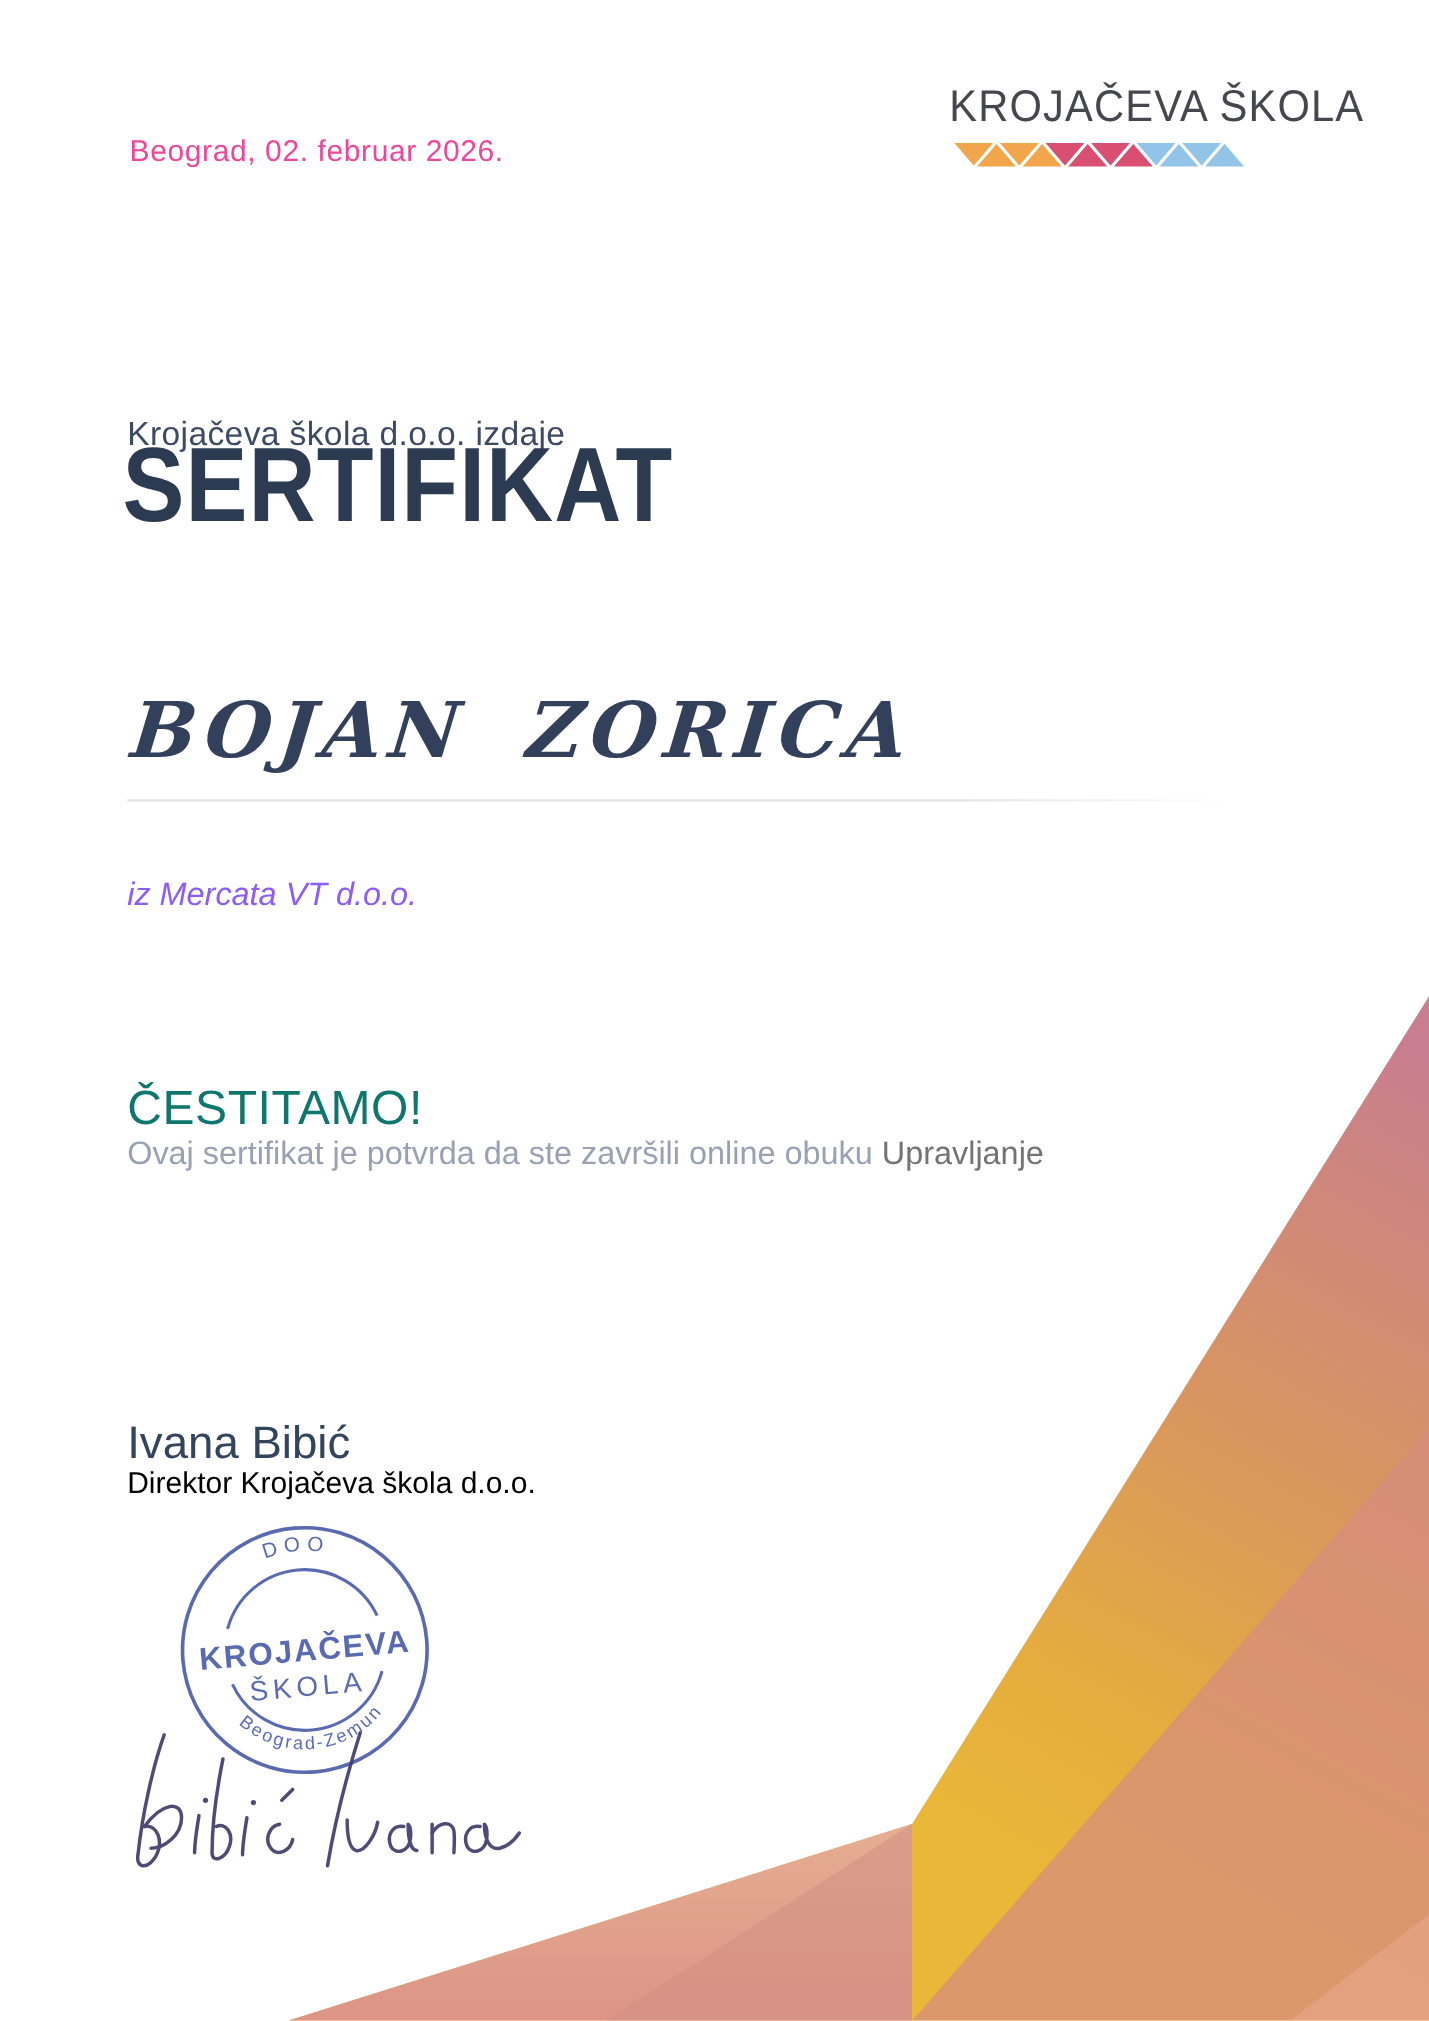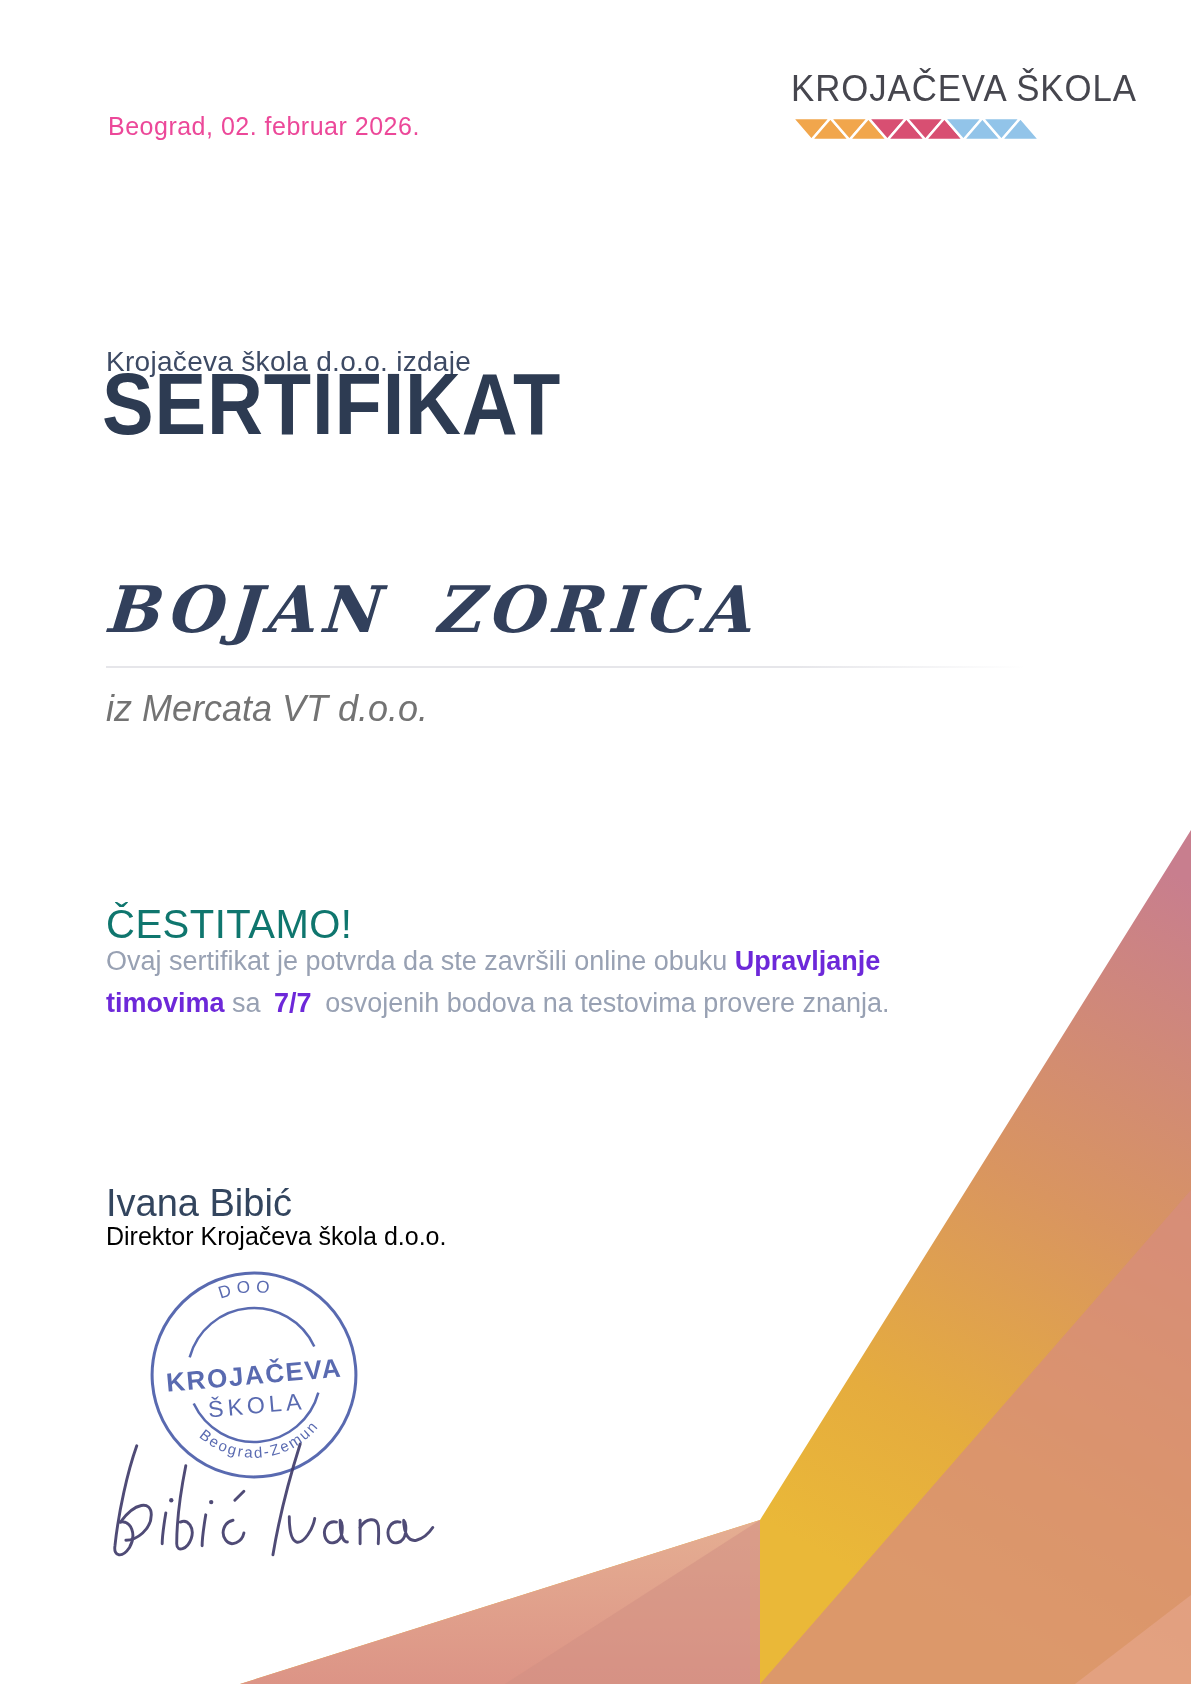--- a/index.html
+++ b/index.html
@@ -24,25 +24,25 @@
     letter-spacing:1px;line-height:1;transform:scaleX(.88);transform-origin:left;white-space:nowrap;
   }
   
   .recipient{
     left:106px;top:572px;font-family:"DejaVu Serif", serif;font-style:italic;font-weight:bold;
     font-size:64px;color:#32405c;letter-spacing:6px;word-spacing:22px;transform:skewX(-6deg);
     transform-origin:left bottom;white-space:nowrap;
   }
   .name-rule{left:106px;top:666px;width:920px;height:2px;
     background:linear-gradient(to right,#e6e6ea 75%,rgba(230,230,234,0));}
-  .company{left:106px;top:688px;font-size:36px;font-style:italic;font-weight:500;color:#737373;}
+  .company{left:106px;top:730px;font-size:27px;font-style:italic;font-weight:500;color:#8b5cf6;}
   
   .congrats{left:106px;top:866px;font-size:40px;font-weight:500;color:#0f766e;letter-spacing:.5px;margin-top:36px;}
   .body-text{left:106px;top:940px;width:880px;font-size:27px;line-height:42px;color:#98a1b3;}
-  .body-text b{color:#6d28d9;font-weight:bold;}
+  .body-text b{color:#737373;font-weight:normal;}
   .score{margin:0 6px;}
   
   .director{left:106px;top:1182px;font-size:38px;font-weight:500;color:#33455e;}
   .director-title{left:106px;top:1222px;font-size:25px;color:#000000;}
   .stamp{left:143px;top:1262px;}
   .signature{left:95px;top:1438px;}
   .bg{left:0;top:0;width:1191px;height:1684px;pointer-events:none;}
   .content{position:relative;z-index:2;}
 </style>
 </head>
@@ -95,21 +95,20 @@
     <div class="abs issuer">Krojačeva škola d.o.o. izdaje</div>
     <div class="abs title">SERTIFIKAT</div>
 
     <div class="abs recipient">BOJAN ZORICA</div>
     <div class="abs name-rule"></div>
     <div class="abs company">iz Mercata VT d.o.o.</div>
 
     <div class="abs congrats">ČESTITAMO!</div>
     <div class="abs body-text">
       <div><span>Ovaj sertifikat je potvrda da ste završili online obuku </span><b>Upravljanje</b></div>
-      <div><b>timovima</b><span> sa </span><b class="score">7/7</b><span> osvojenih bodova na testovima provere znanja.</span></div>
     </div>
 
     <div class="abs director">Ivana Bibić</div>
     <div class="abs director-title">Direktor Krojačeva škola d.o.o.</div>
 
     <svg class="abs stamp" width="222" height="226" viewBox="0 0 220 224" xmlns="http://www.w3.org/2000/svg">
       <g transform="rotate(-5 110 112)" fill="none" stroke="#4356A6" opacity="0.88">
         <circle cx="110" cy="112" r="101" stroke-width="3"></circle>
         <path d="M48 89 A66 66 0 0 1 172 89" stroke-width="2.5"></path>
         <path d="M48 135 A66 66 0 0 0 172 135" stroke-width="2.5"></path>

